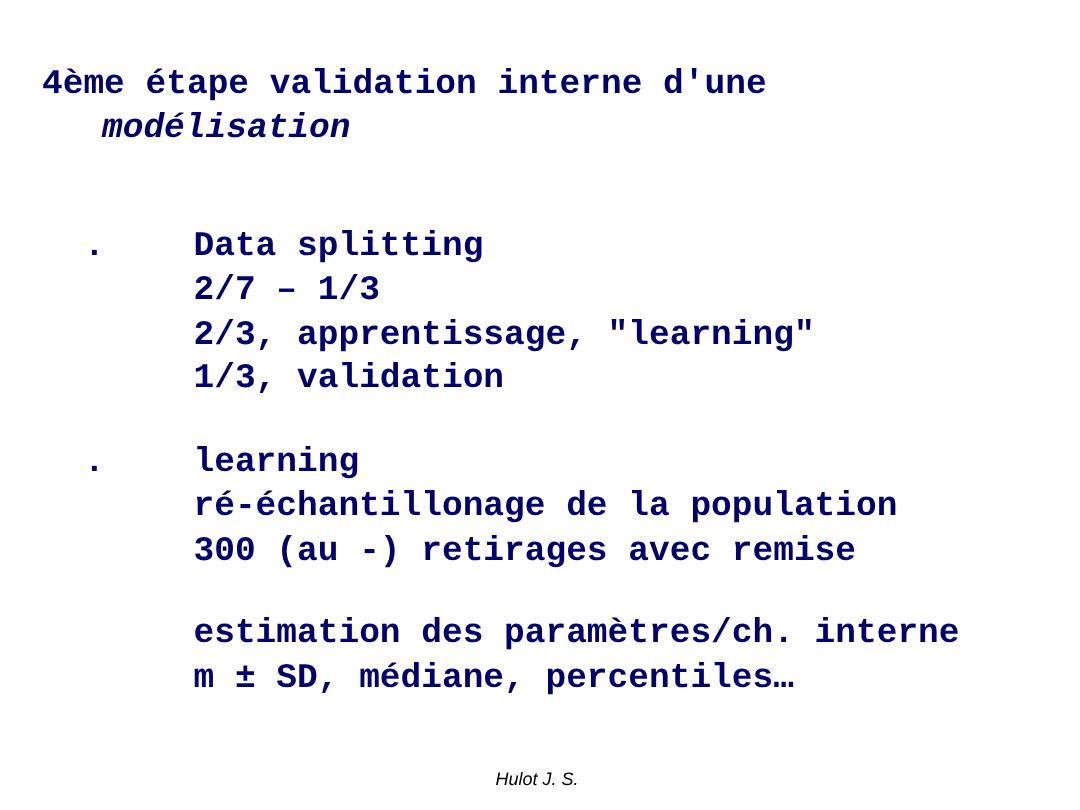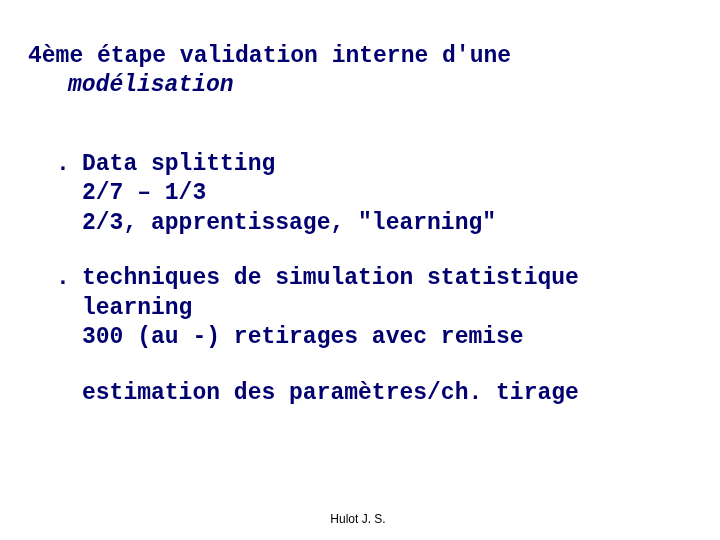--- a/index.html
+++ b/index.html
@@ -46,63 +46,66 @@
     align-items: flex-start;
     margin-bottom: 26px;
   }
   .marker {
     width: 26px;
     flex: 0 0 26px;
   }
   .body {
     flex: 1;
   }
-  .body .line { display: block; }
+  .body .line { display: block; margin-left: 47px; }
   .spacer { height: 26px; }
   .footer {
     position: absolute;
     bottom: 14px;
     left: 0;
     right: 0;
     text-align: center;
     font-family: Arial, Helvetica, sans-serif;
     font-size: 12px;
     font-weight: normal;
     color: #000000;
+    font-style: italic;
   }
 </style>
 </head>
 <body>
 
 <div class="slide">
 
   <div class="heading">
     <span class="line">4ème étape validation interne d'une</span><br>
     <span class="line2">modélisation</span>
   </div>
 
   <div class="content">
 
     <div class="item">
       <div class="marker">.</div>
       <div class="body">
         <span class="line">Data splitting</span>
         <span class="line">2/7 – 1/3</span>
         <span class="line">2/3, apprentissage, "learning"</span>
+        <span class="line">1/3,  validation</span>
       </div>
     </div>
 
     <div class="item">
       <div class="marker">.</div>
       <div class="body">
-        <span class="line">techniques de simulation statistique</span>
         <span class="line">learning</span>
+        <span class="line">ré-échantillonage de la population</span>
         <span class="line">300 (au -) retirages avec remise</span>
         <span class="line spacer"></span>
-        <span class="line">estimation des paramètres/ch. tirage</span>
+        <span class="line">estimation des paramètres/ch. interne</span>
+        <span class="line">m ± SD, médiane, percentiles…</span>
       </div>
     </div>
 
   </div>
 
   <div class="footer">Hulot J. S.</div>
 
 </div>
 
 </body></html>

